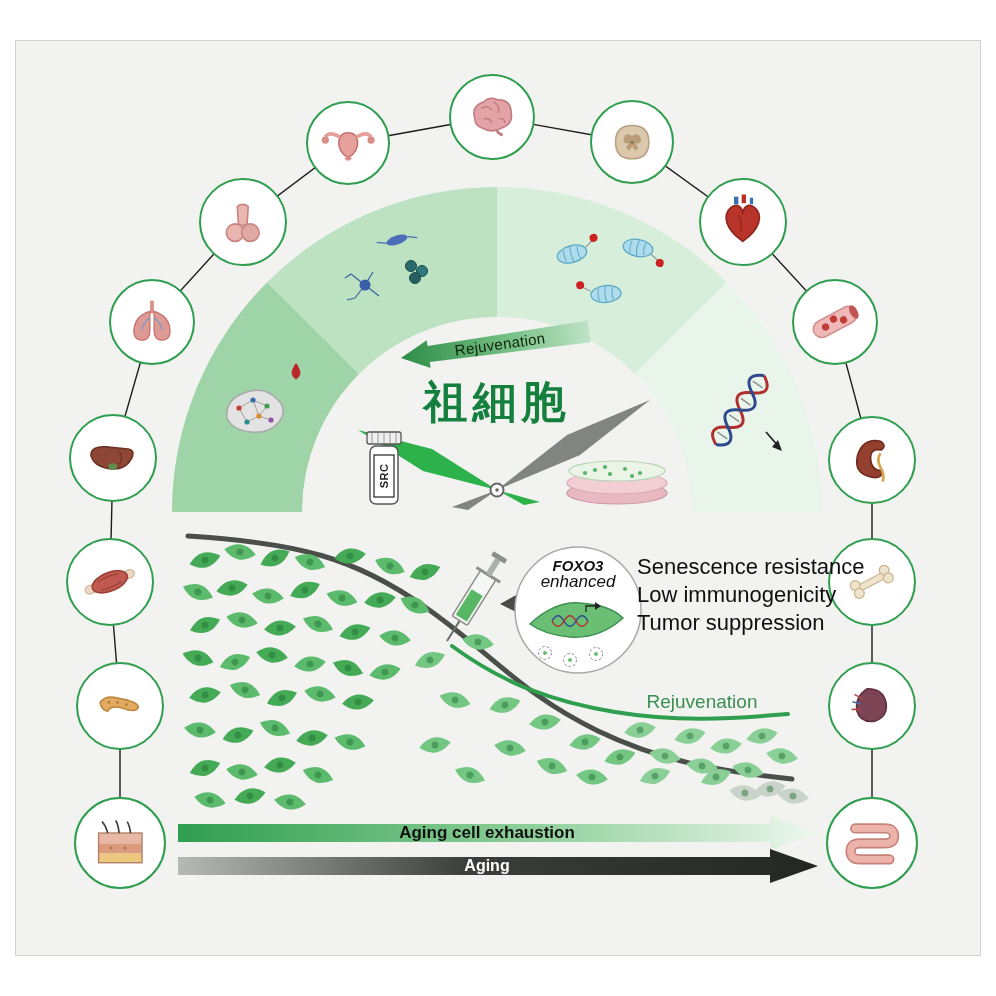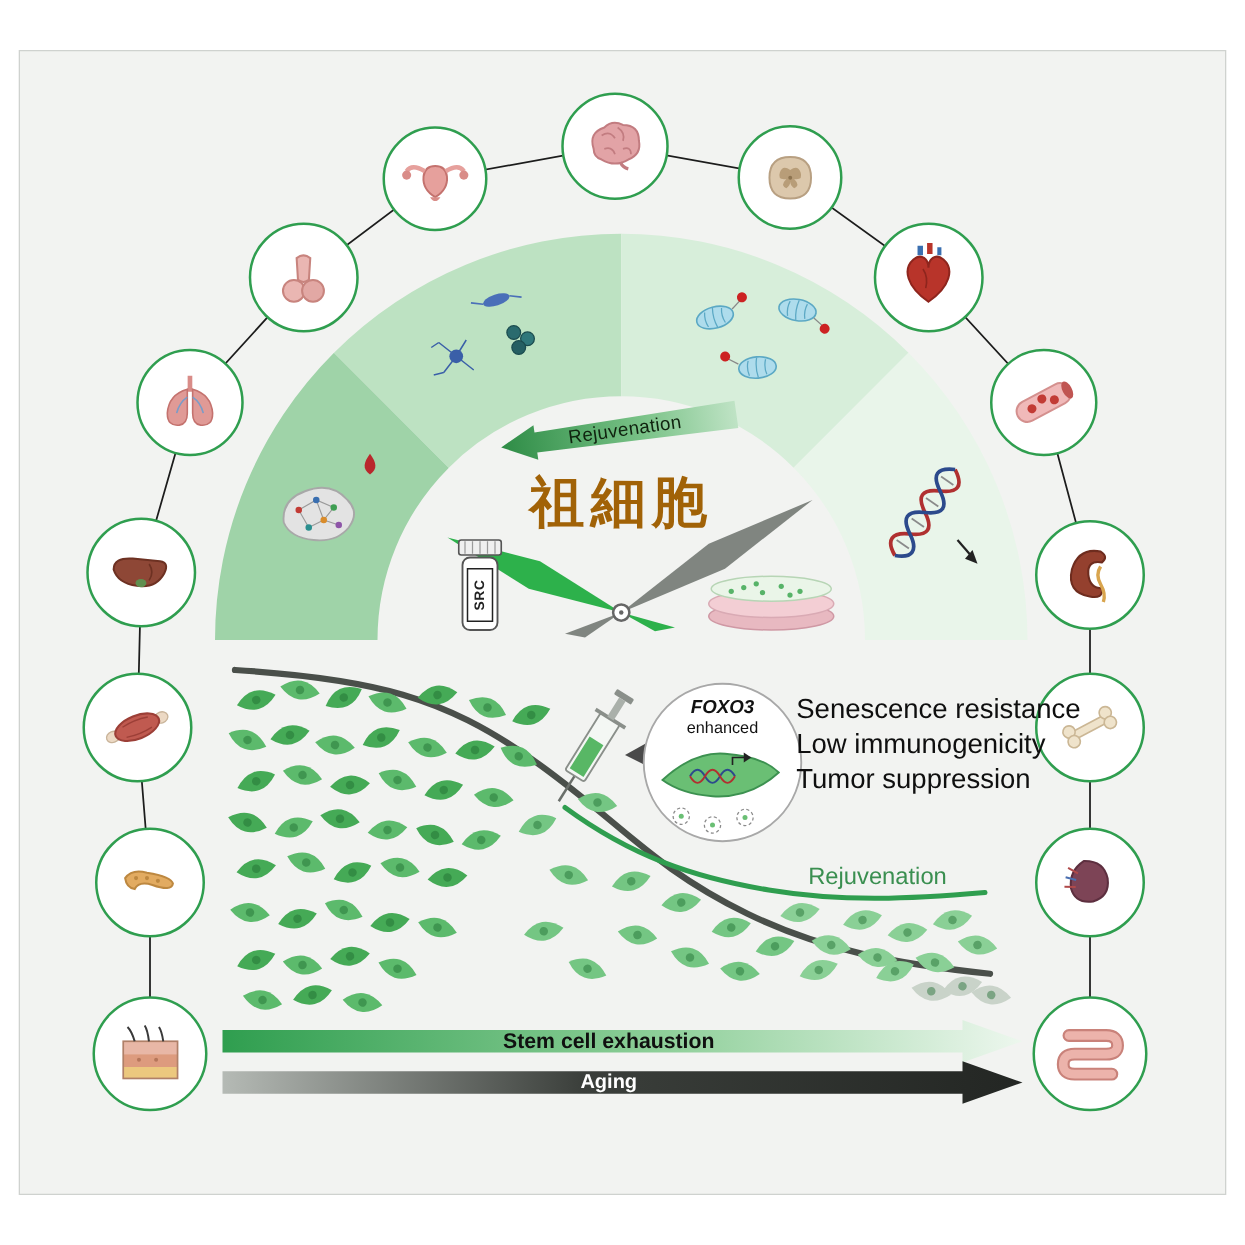--- a/index.html
+++ b/index.html
@@ -6,25 +6,25 @@
   .canvas{position:relative;width:996px;height:996px;margin:0 auto;background:#ffffff;overflow:hidden;
           font-family:"Liberation Sans",sans-serif;}
   .card{position:absolute;left:15px;top:40px;width:964px;height:914px;background:#f2f3f1;border:1px solid #cfd2cf;z-index:0;}
   .art{position:absolute;left:0;top:0;width:996px;height:996px;z-index:1;}
   .organ{position:absolute;z-index:2;background:#ffffff;border:2.5px solid #2f9e4f;border-radius:50%;
          display:flex;align-items:center;justify-content:center;box-sizing:border-box;}
   .organ svg{width:78%;height:78%;}
   .txt{position:absolute;z-index:3;white-space:nowrap;}
   .center{transform:translate(-50%,-50%);}
   .rej-label{left:500px;top:344px;transform:translate(-50%,-50%) rotate(-8deg);font-size:15px;color:#10230f;font-weight:500;letter-spacing:.3px;}
-  .cjk{left:497px;top:402px;font-family:Liberation Serif, serif;font-size:44px;font-weight:bold;color:#a16207;letter-spacing:5px;}
+  .cjk{left:497px;top:402px;font-family:Liberation Serif, serif;font-size:44px;font-weight:bold;color:#15803d;letter-spacing:5px;}
   .src-label{left:384px;top:476px;transform:translate(-50%,-50%) rotate(-90deg);font-size:11px;font-weight:bold;color:#222;letter-spacing:.5px;}
   .foxo{left:578px;top:574px;text-align:center;line-height:16px;color:#111;}
   .foxo .gene{font-style:italic;font-weight:bold;font-size:15px;}
-  .foxo .qual{font-size:13px;}
+  .foxo .qual{font-size:17px;font-style:italic;}
   .benefits{left:637px;top:553px;font-size:22px;color:#0f0f0f;line-height:28px;}
   .curve-label{left:702px;top:702px;color:#3a8f50;font-size:19px;font-weight:500;}
   .axis1{left:487px;top:833px;font-weight:bold;font-size:17px;color:#101010;}
   .axis2{left:487px;top:866px;font-weight:bold;font-size:16px;color:#ffffff;}
 </style>
 </head>
 <body>
 
 <div class="canvas">
   <div class="card"></div>
@@ -416,15 +416,15 @@
     <div class="qual">enhanced</div>
   </div>
 
   <div class="txt benefits">
     <div>Senescence resistance</div>
     <div>Low immunogenicity</div>
     <div>Tumor suppression</div>
   </div>
 
   <div class="txt curve-label center" style="left:702px;top:702px">Rejuvenation</div>
-  <div class="txt axis1 center" style="left:487px;top:833px">Stem cell exhaustion</div>
+  <div class="txt axis1 center" style="left:487px;top:833px">Aging cell exhaustion</div>
   <div class="txt axis2 center" style="left:487px;top:866px">Aging</div>
 </div>
 
 </body></html>

